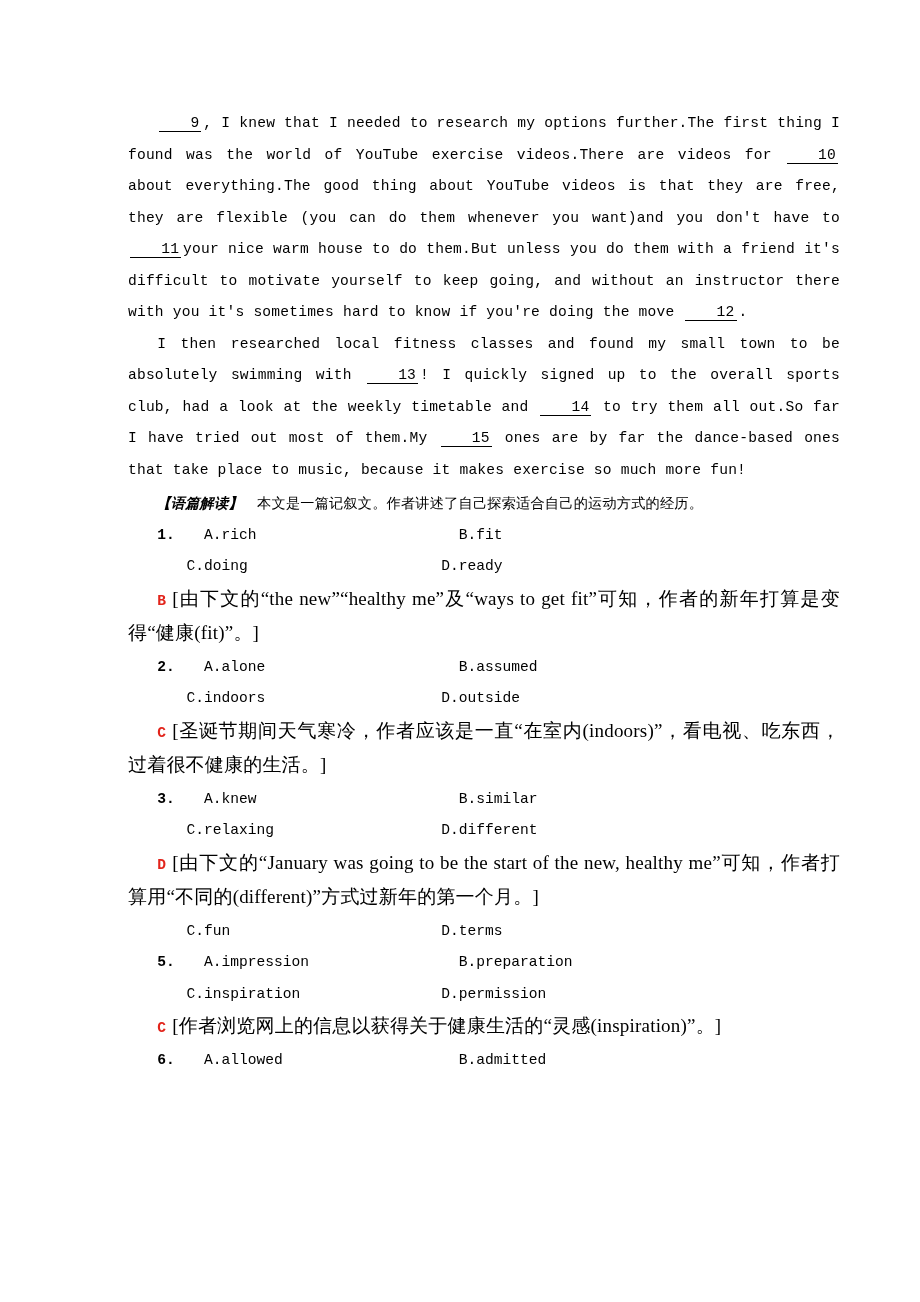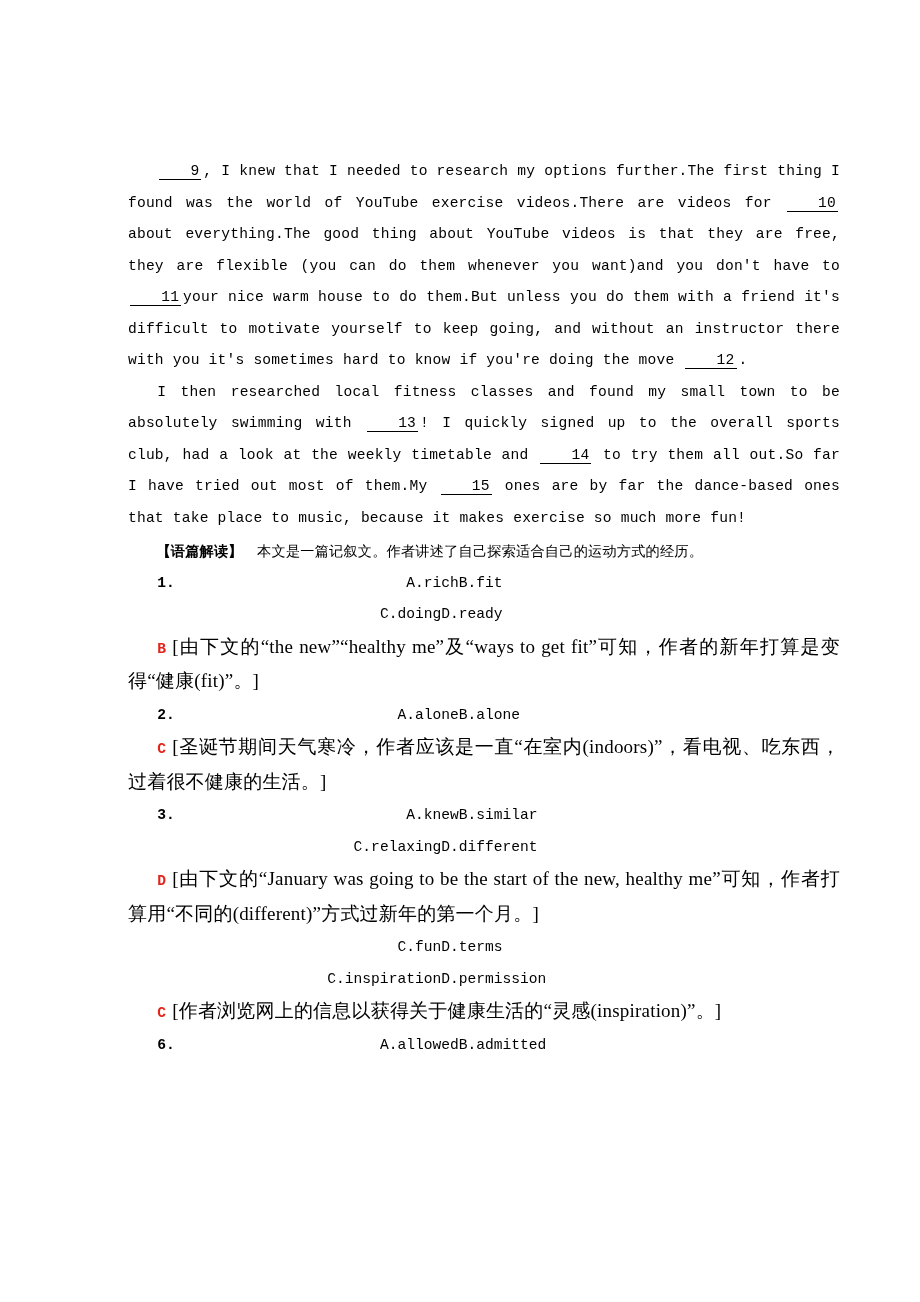--- a/index.html
+++ b/index.html
@@ -20,21 +20,20 @@
     left: 0; top: 0;
     width: 920px;
     height: 1302px;
     padding: 0;
   }
   .content {
     position: absolute;
     left: 128px;
     top: 108px;
     width: 712px;
-    margin-top: 48px;
   }
   p {
     margin: 0;
     font-size: 14.6px;
     line-height: 31.5px;
     letter-spacing: 0.2px;
     text-align: justify;
     text-justify: inter-character;
   }
   .para {
@@ -54,34 +53,34 @@
     font-family: "DejaVu Sans", "Liberation Sans", sans-serif;
     font-size: 14.2px;
   }
   .analysis {
     margin-top: 2px;
     text-indent: 2em;
   }
   .analysis .label {
     font-weight: bold;
     font-family: "DejaVu Sans", "Liberation Sans", sans-serif;
+    font-style: italic;
   }
   .q-line {
     text-indent: 2em;
     white-space: pre;
     font-size: 14.6px;
     line-height: 31.5px;
   }
   .q-num {
     font-weight: bold;
   }
   .opt-a {
     display: inline-block;
     width: 284px;
-    text-align: right;
   }
   .ans-block {
     text-indent: 2em;
     font-size: 14.6px;
     line-height: 31.5px;
     text-align: justify;
   }
   .ans-letter {
     color: #e2241b;
     font-weight: bold;
@@ -101,28 +100,30 @@
     <p class="para"><span class="blank">9</span><span>, I knew that I needed to research my options further.The first thing I found was the world of YouTube exercise videos.There are videos for </span><span class="blank">10</span><span> about everything.The good thing about YouTube videos is that they are free, they are flexible (you can do them whenever you want)and you don't have to </span><span class="blank">11</span><span>your nice warm house to do them.But unless you do them with a friend it's difficult to motivate yourself to keep going, and without an instructor there with you it's sometimes hard to know if you're doing the move </span><span class="blank">12</span><span>.</span></p>
 
     <p class="para"><span>I then researched local fitness classes and found my small town to be absolutely swimming with </span><span class="blank">13</span><span>! I quickly signed up to the overall sports club, had a look at the weekly timetable and </span><span class="blank">14</span><span> to try them all out.So far I have tried out most of them.My </span><span class="blank">15</span><span> ones are by far the dance-based ones that take place to music, because it makes exercise so much more fun!</span></p>
 
     <p class="analysis cn"><span class="label">【语篇解读】</span>　<span>本文是一篇记叙文。作者讲述了自己探索适合自己的运动方式的经历。</span></p>
 
     <div class="q-line"><span class="q-num">1.</span><span class="opt-a">A.rich</span><span>B.fit</span></div>
     <div class="q-line"><span class="opt-a">C.doing</span><span>D.ready</span></div>
     <p class="ans-block"><span class="ans-letter">B</span><span class="expl">[由下文的“the new”“healthy me”及“ways to get fit”可知，作者的新年打算是变得“健康(fit)”。]</span></p>
 
-    <div class="q-line"><span class="q-num">2.</span><span class="opt-a">A.alone</span><span>B.alone</span></div>
+    <div class="q-line"><span class="q-num">2.</span><span class="opt-a">A.alone</span><span>B.assumed</span></div>
+    <div class="q-line"><span class="opt-a">C.indoors</span><span>D.outside</span></div>
     <p class="ans-block"><span class="ans-letter">C</span><span class="expl">[圣诞节期间天气寒冷，作者应该是一直“在室内(indoors)”，看电视、吃东西，过着很不健康的生活。]</span></p>
 
     <div class="q-line"><span class="q-num">3.</span><span class="opt-a">A.knew</span><span>B.similar</span></div>
     <div class="q-line"><span class="opt-a">C.relaxing</span><span>D.different</span></div>
     <p class="ans-block"><span class="ans-letter">D</span><span class="expl">[由下文的“January was going to be the start of the new, healthy me”可知，作者打算用“不同的(different)”方式过新年的第一个月。]</span></p>
 
     <div class="q-line"><span class="opt-a">C.fun</span><span>D.terms</span></div>
 
+    <div class="q-line"><span class="q-num">5.</span><span class="opt-a">A.impression</span><span>B.preparation</span></div>
     <div class="q-line"><span class="opt-a">C.inspiration</span><span>D.permission</span></div>
     <p class="ans-block"><span class="ans-letter">C</span><span class="expl">[作者浏览网上的信息以获得关于健康生活的“灵感(inspiration)”。]</span></p>
 
     <div class="q-line"><span class="q-num">6.</span><span class="opt-a">A.allowed</span><span>B.admitted</span></div>
 
   </div>
 </div>
 
 </body></html>

